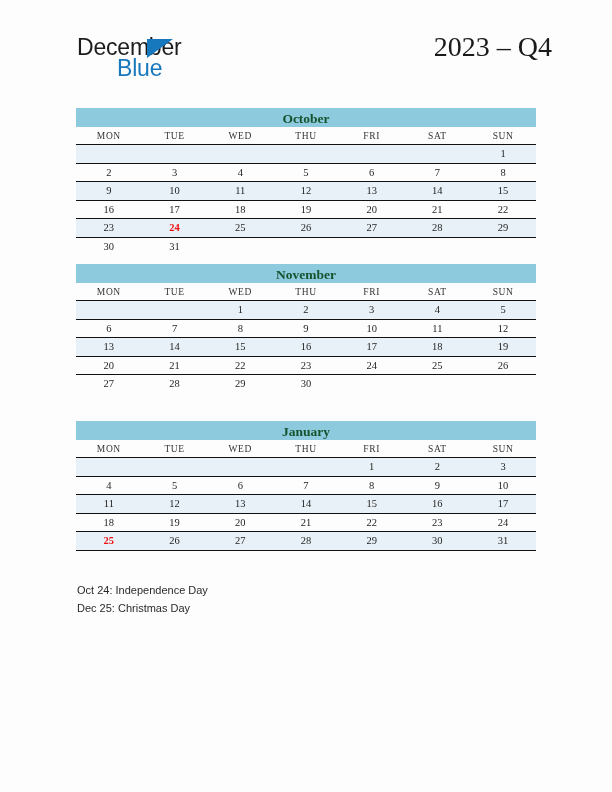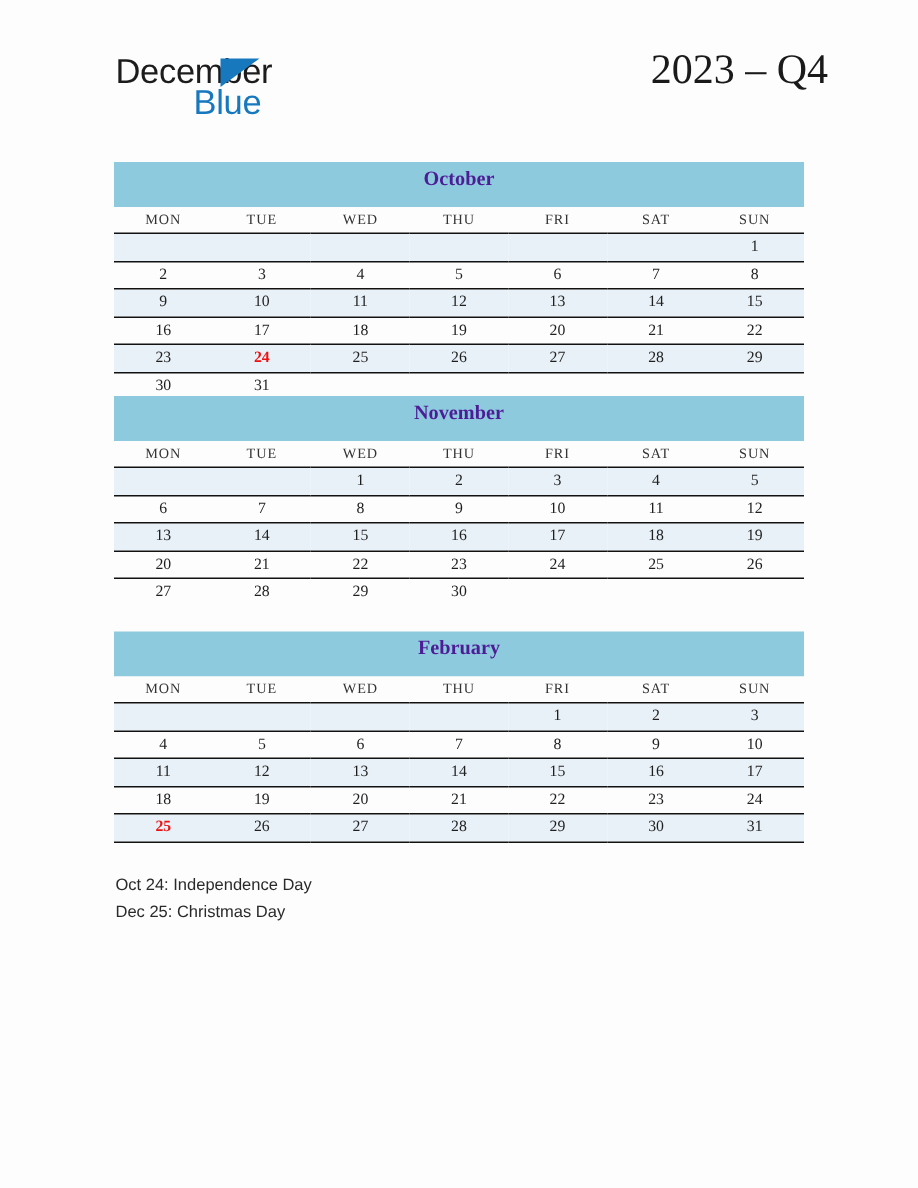--- a/index.html
+++ b/index.html
@@ -49,21 +49,20 @@
   }
   .logo-line2 {
     position: absolute;
     left: 40px;
     top: 21px;
     font-family: "Liberation Sans", sans-serif;
     font-size: 23px;
     letter-spacing: -0.2px;
     color: #1878be;
     line-height: 1;
-    margin-left: 12px;
   }
   .title-block {
     position: absolute;
     right: 60px;
     top: 32px;
     text-align: left;
   }
   .title-main {
     font-family: "Liberation Serif", serif;
     font-size: 28px;
@@ -88,22 +87,22 @@
   }
   #month-0 { top: 108px; }
   #month-1 { top: 264px; }
   #month-2 { top: 421px; }
 
   .month-title {
     background: #8ecade;
     text-align: center;
     font-size: 13.5px;
     font-weight: bold;
-    color: #4c1d95;
-    height: 30px;
+    color: #14532d;
+    height: 19px;
     line-height: 21px;
     font-family: "Liberation Serif", serif;
   }
   table.cal {
     border-collapse: collapse;
     width: 460px;
     table-layout: fixed;
   }
   table.cal th {
     font-size: 9.5px;
@@ -298,21 +297,21 @@
           <td>30</td>
           <td class=" empty">&nbsp;</td>
           <td class=" empty">&nbsp;</td>
           <td class=" empty">&nbsp;</td>
         </tr>
       </tbody>
   </table>
 </div>
 
 <div class="month" id="month-2">
-  <div class="month-title">February</div>
+  <div class="month-title">January</div>
   <table class="cal">
     <thead>
         <tr>
           <th>MON</th>
           <th>TUE</th>
           <th>WED</th>
           <th>THU</th>
           <th>FRI</th>
           <th>SAT</th>
           <th>SUN</th>

